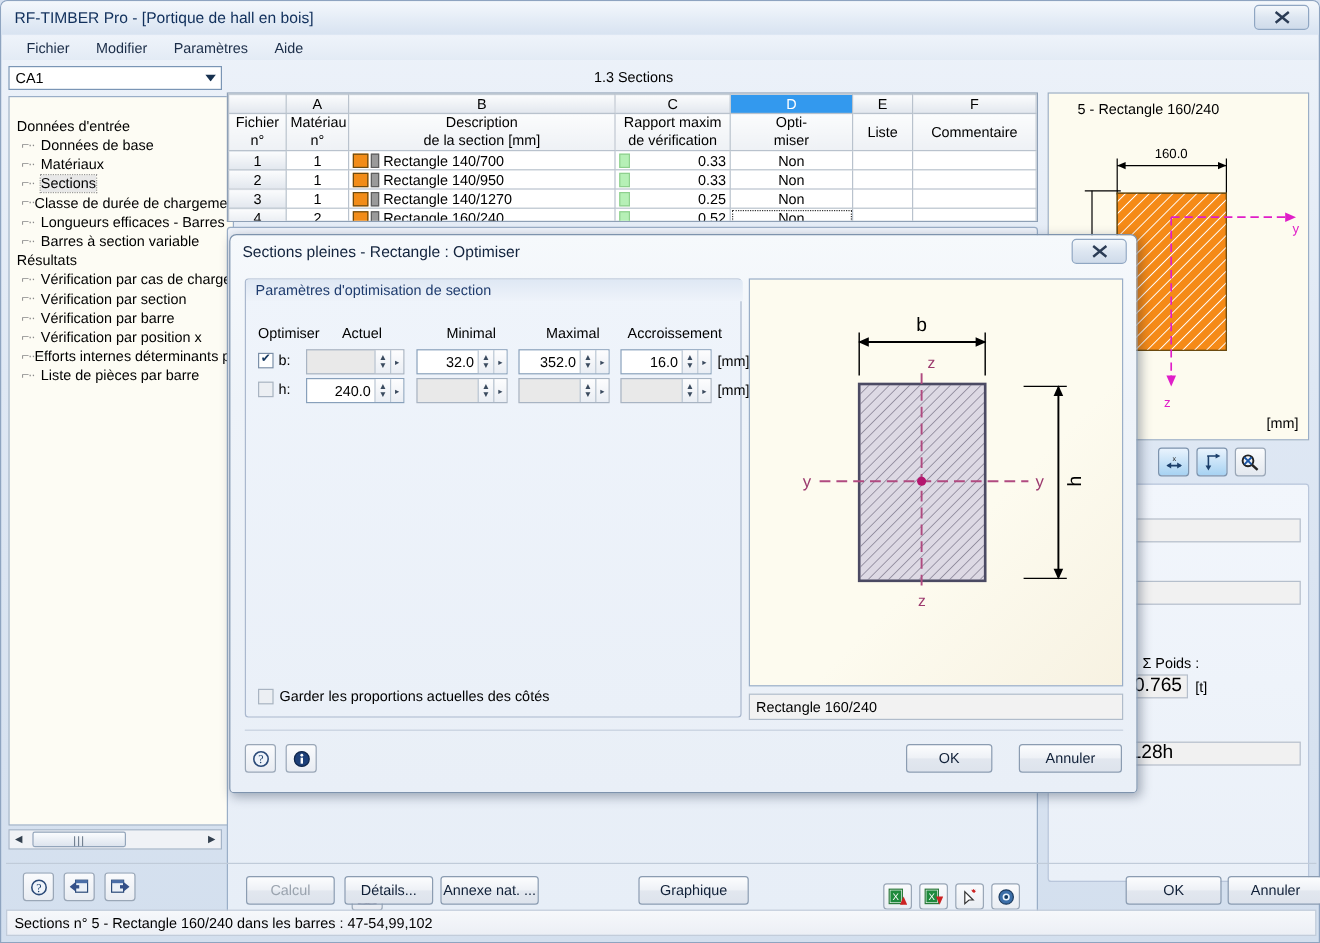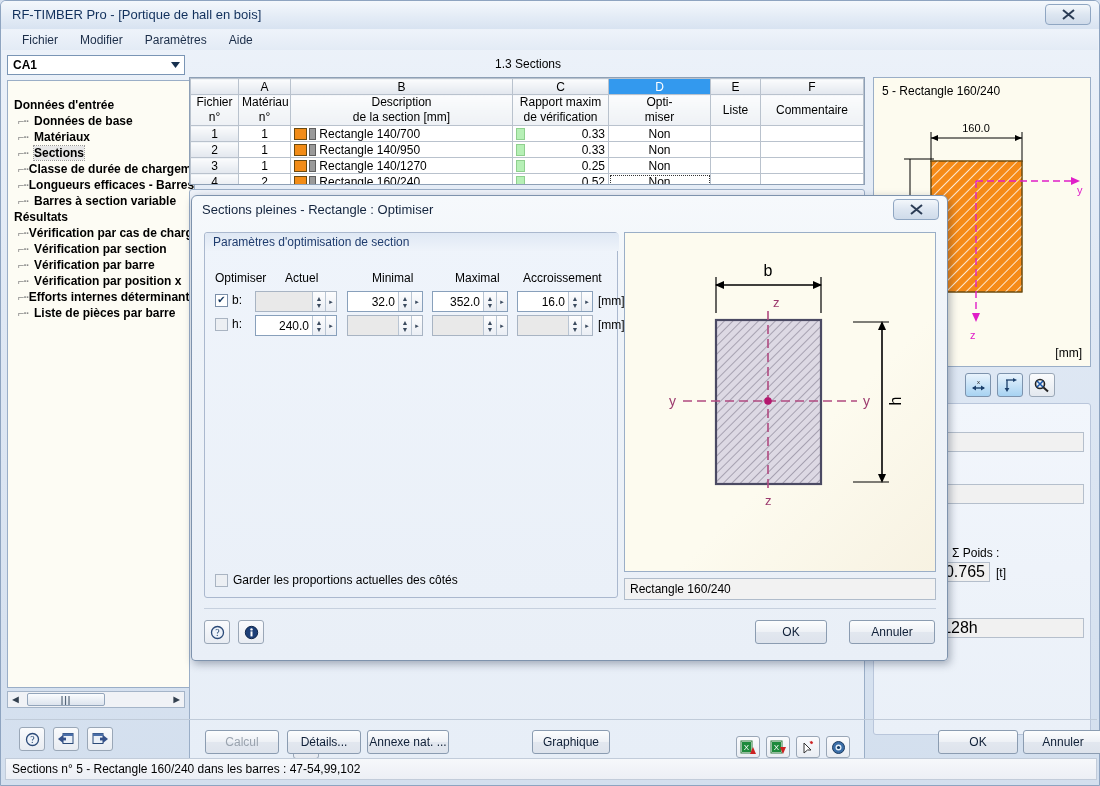--- a/index.html
+++ b/index.html
@@ -42,21 +42,21 @@
   
   #menubar {
     position: absolute; left: 1px; top: 29px; width: 1096px; height: 20px;
     background: linear-gradient(180deg,#eef3fa 0%,#e3ebf5 100%);
     display: flex; align-items: center; padding-left: 10px; gap: 2px;
   }
   .menu-item { padding: 2px 10px; font-size: 12px; color: #1b2d48; white-space: nowrap; }
 
   
   #left-panel {
-    position: absolute; left: 6px; top: 54px; width: 178px; height: 660px; font-weight: bold;
+    position: absolute; left: 6px; top: 54px; width: 178px; height: 660px;
   }
   #combo {
     position: absolute; left: 0; top: 0; width: 178px; height: 20px;
     border: 1px solid #7a95b5; background: #fff;
     display: flex; align-items: center;
   }
   #combo-value { padding-left: 5px; font-size: 12px; flex: 1; }
   #combo-arrow {
     width: 18px; height: 18px; display: flex; align-items: center; justify-content: center;
     font-size: 8px; color: #223;
@@ -148,21 +148,21 @@
   }
 
   
   #right-panel {
     position: absolute; left: 868px; top: 54px; width: 226px; height: 660px;
   }
   #sec-preview {
     position: absolute; left: 4px; top: 22px; width: 218px; height: 290px;
     border: 1px solid #9aaec7; background: #fdfbef;
   }
-  #sec-preview-label { position:absolute; left: 8px; top: 6px; font-size: 12px; }
+  #sec-preview-label { position:absolute; left: 24px; top: 6px; font-size: 12px; }
   #mm-label { position:absolute; right: 8px; bottom: 6px; font-size: 12px; }
   #preview-tools { position: absolute; left: 96px; top: 318px; display:flex; gap: 6px; }
   .pv-tool {
     width: 26px; height: 24px; border: 1px solid #7d93ad; border-radius: 3px;
     background: linear-gradient(180deg,#e9f3fd,#a7d2f2);
     display:flex;align-items:center;justify-content:center;
   }
   .pv-tool.plain { background: linear-gradient(180deg,#fbfcfd,#e3e8ef); border-color:#9aa7b7;}
   #info-group {
     position: absolute; left: 4px; top: 348px; width: 218px; height: 332px;
@@ -607,21 +607,21 @@
           <rect x="1" y="1.5" width="10" height="2.5" fill="#4a6ea8"></rect>
           <path d="M16 7 l-5 -4 l0 8 z" fill="#35518a"></path>
           <rect x="8" y="5.6" width="5" height="2.8" fill="#35518a"></rect>
         </svg>
       </div>
     </div>
 
     <div class="btn disabled" style="position:absolute;left:188px;top:10px;width:74px;height:24px;">Calcul</div>
     <div class="btn" style="position:absolute;left:270px;top:10px;width:74px;height:24px;">Détails...</div>
     <div class="btn" style="position:absolute;left:350px;top:10px;width:82px;height:24px;">Annexe nat. ...</div>
-    <div class="btn" style="position:absolute;left:515px;top:10px;width:78px;height:24px;">Graphique</div>
+    <div class="btn" style="position:absolute;left:515px;top:10px;width:92px;height:24px;">Graphique</div>
     <div class="btn" style="position:absolute;left:921px;top:10px;width:80px;height:24px;">OK</div>
     <div class="btn" style="position:absolute;left:1006px;top:10px;width:80px;height:24px;">Annuler</div>
   </div>
 
   <div id="statusbar">
     <span>Sections n° 5 - Rectangle 160/240 dans les barres : 47-54,99,102</span>
   </div>
 
   <div id="dialog">
     <div id="dlg-titlebar">

